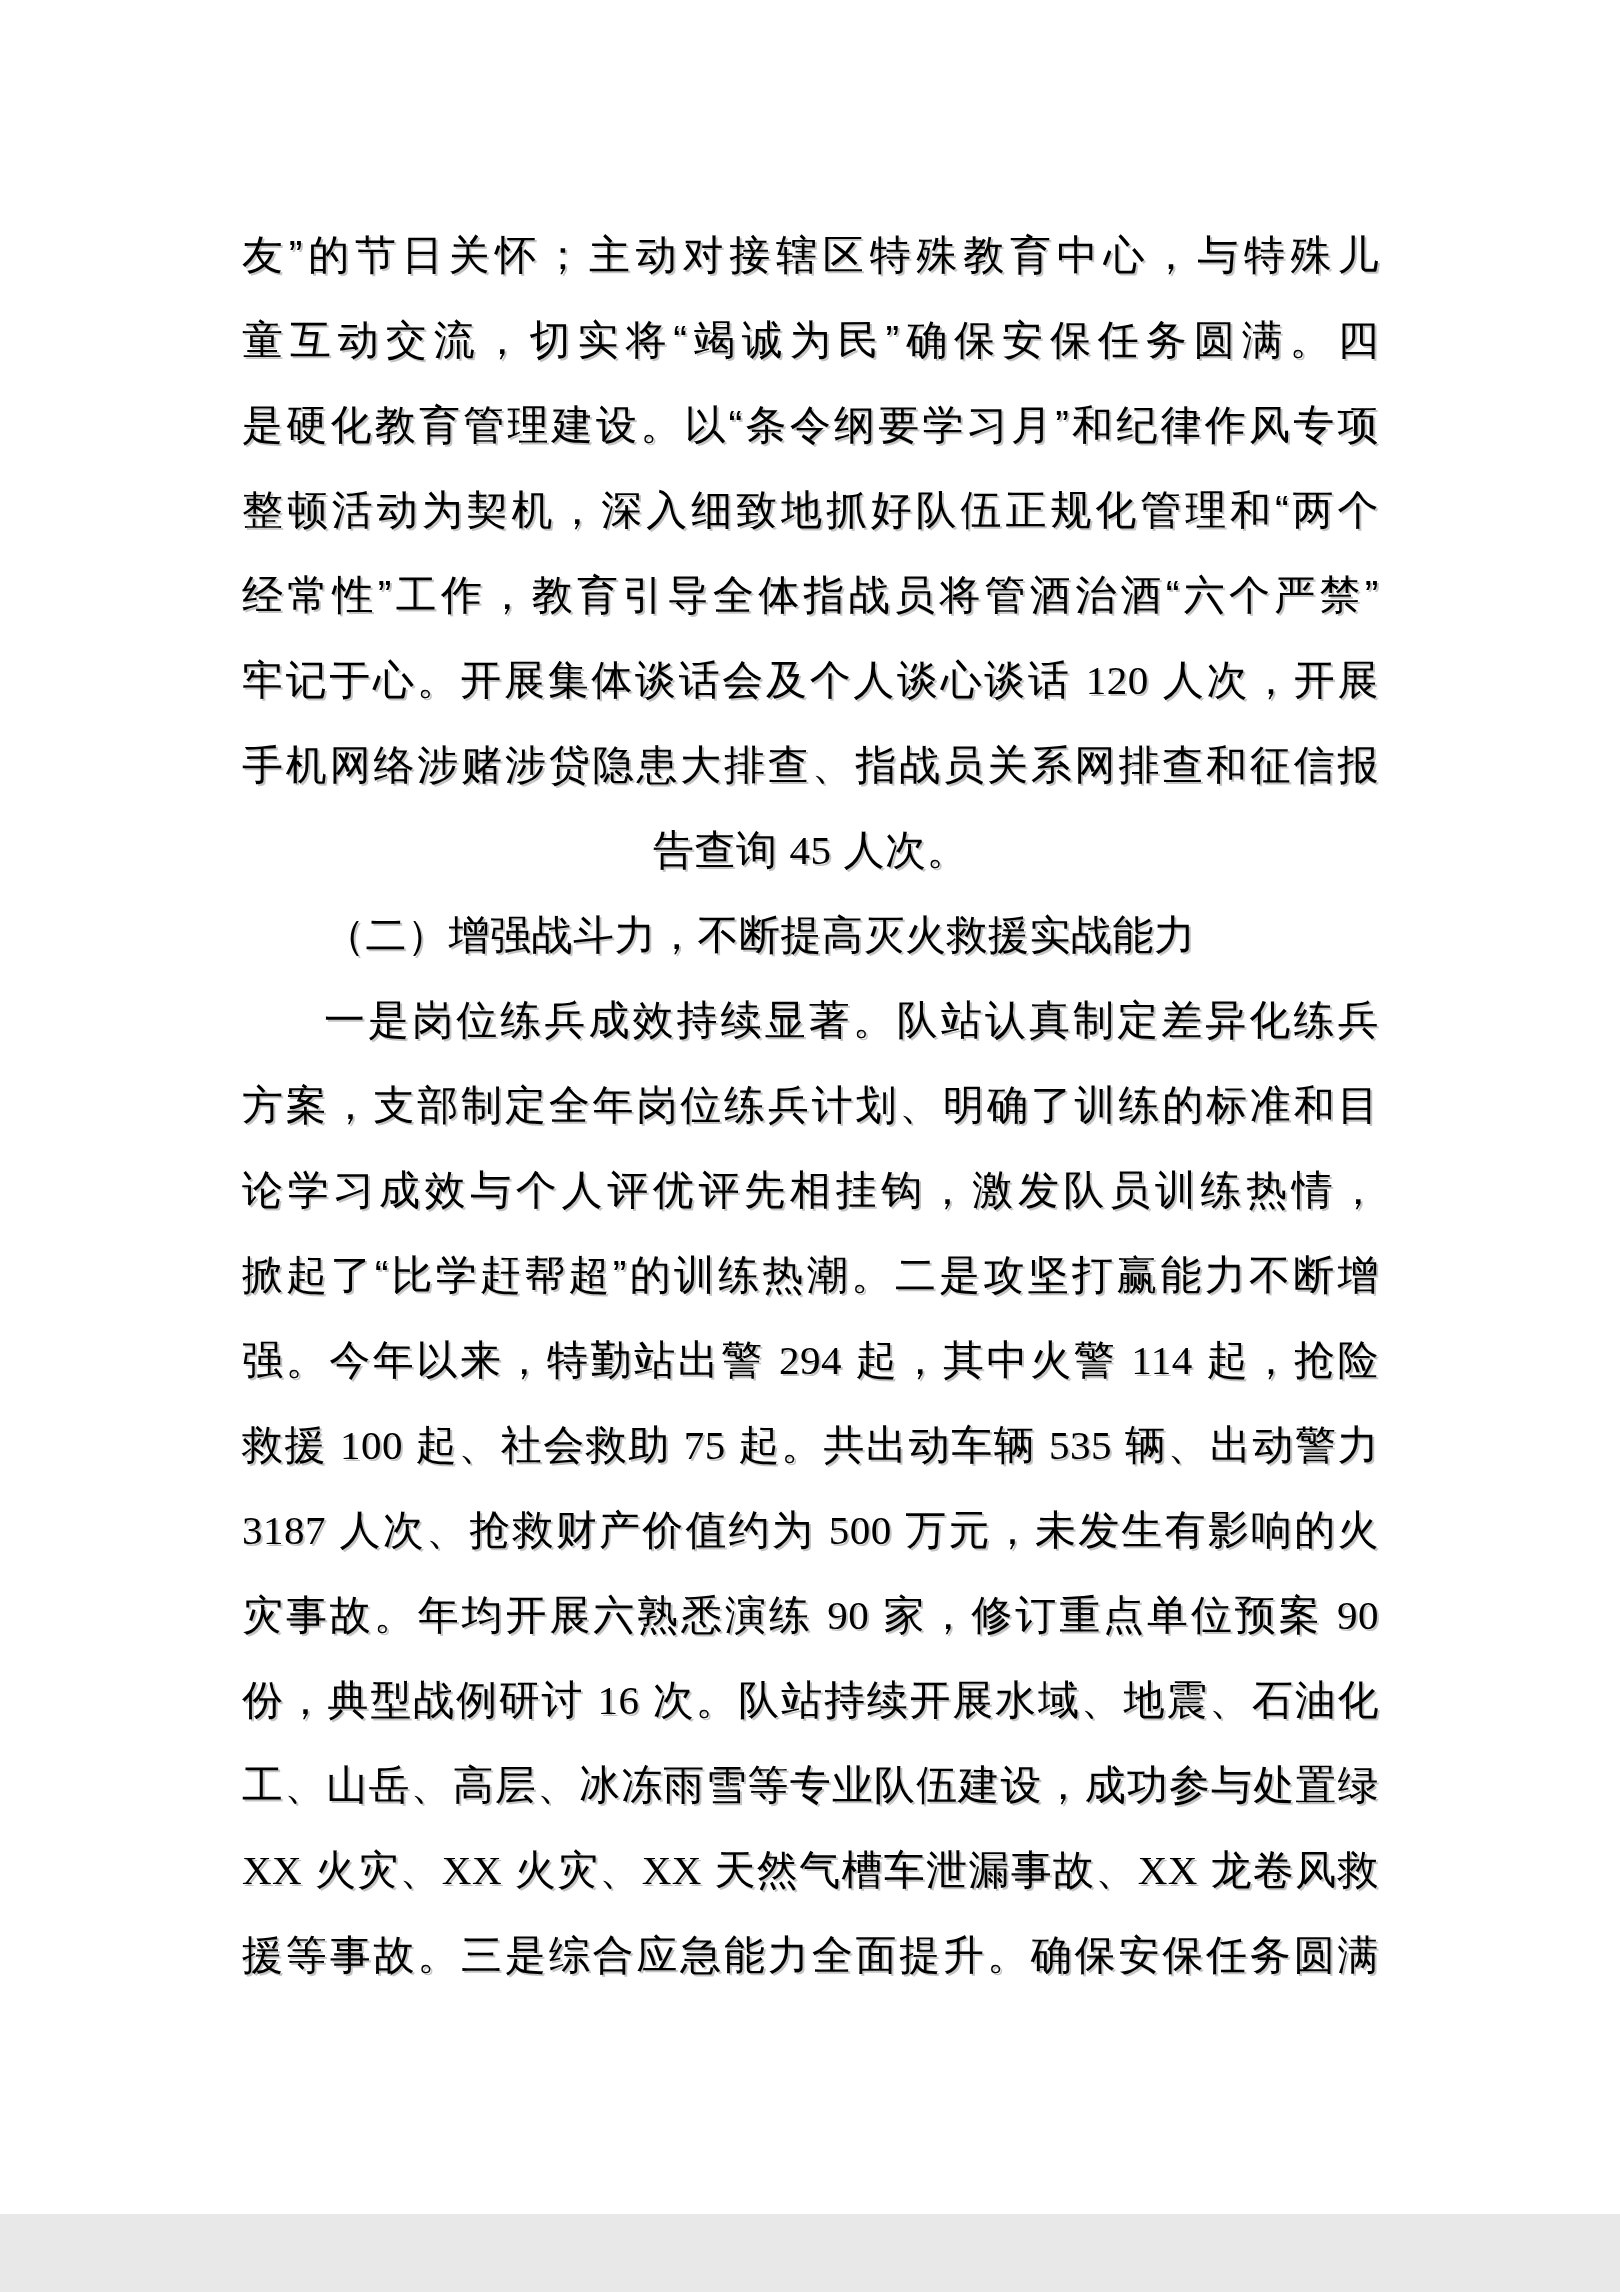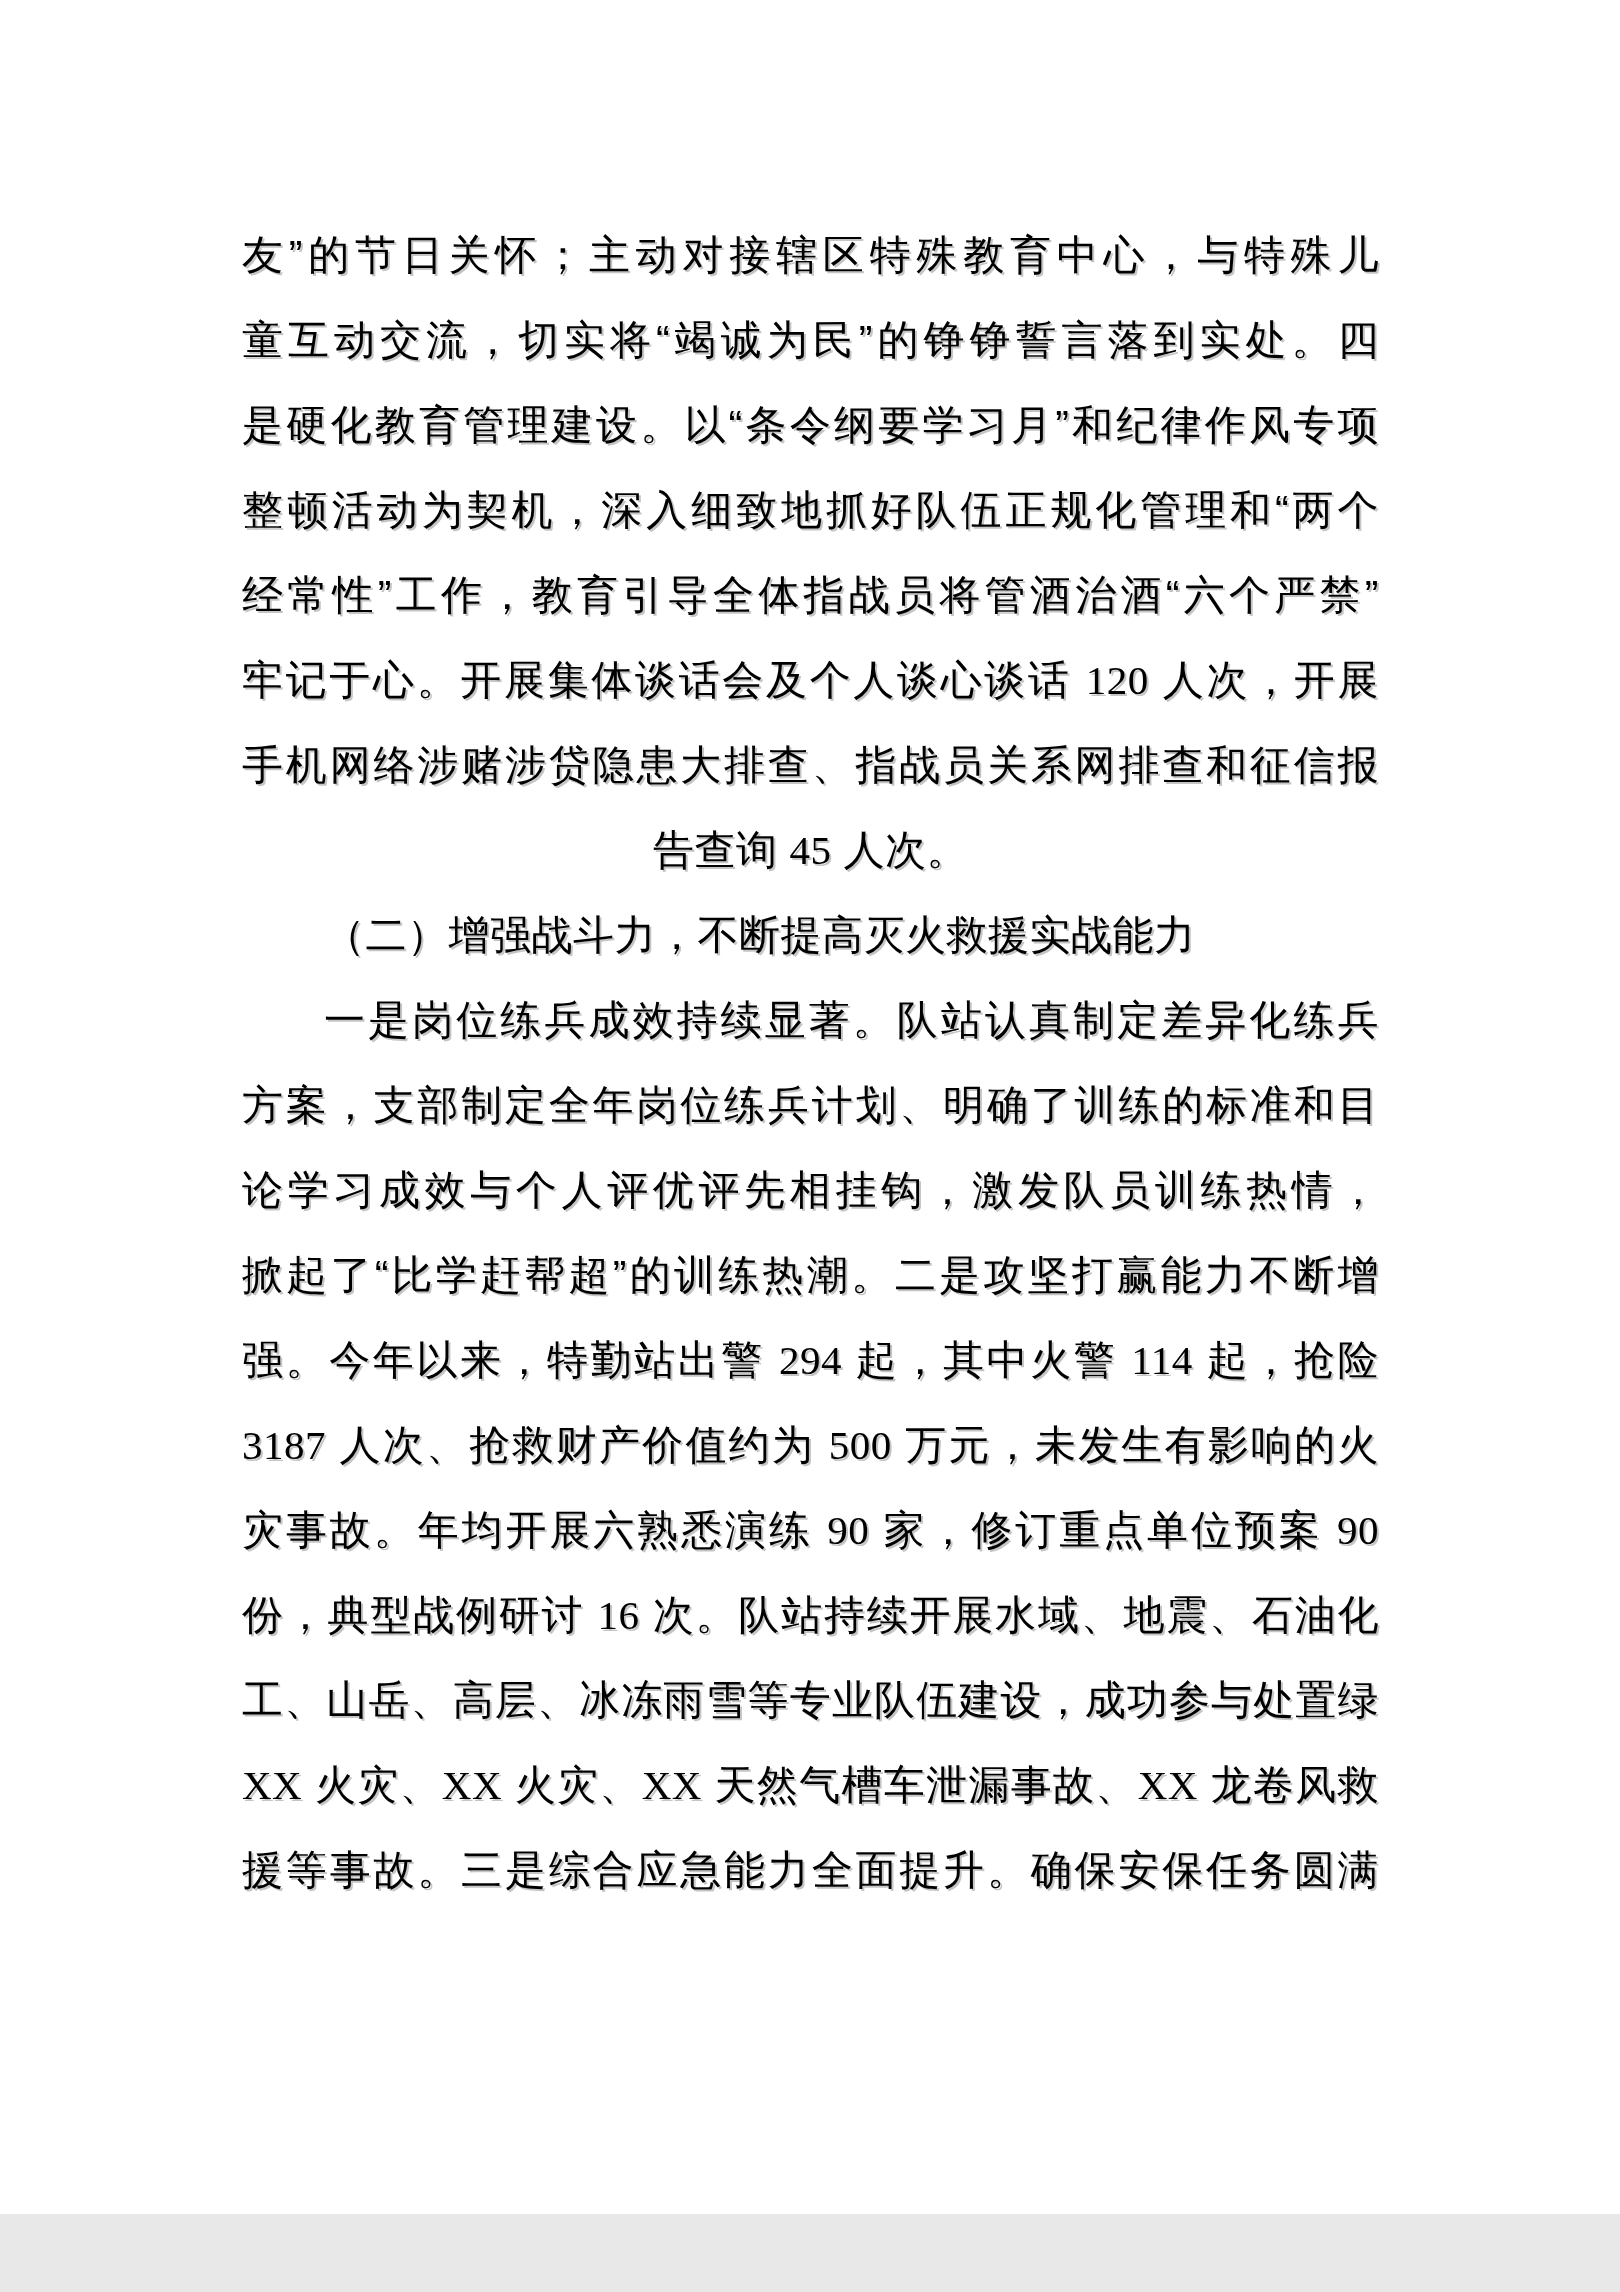--- a/index.html
+++ b/index.html
@@ -45,33 +45,34 @@
   .latin {
     font-family: "Liberation Serif", serif;
   }
 </style>
 </head>
 <body>
 
 <div class="page">
   <div class="text-block" id="text-block">
       <div class="line justify">友”的节日关怀；主动对接辖区特殊教育中心，与特殊儿</div>
-      <div class="line justify">童互动交流，切实将“竭诚为民”的铮铮誓言落到实处。四</div>
+      <div class="line justify">童互动交流，切实将“竭诚为民”确保安保任务圆满。四</div>
       <div class="line justify">是硬化教育管理建设。以“条令纲要学习月”和纪律作风专项</div>
       <div class="line justify">整顿活动为契机，深入细致地抓好队伍正规化管理和“两个</div>
       <div class="line justify">经常性”工作，教育引导全体指战员将管酒治酒“六个严禁”</div>
       <div class="line justify">牢记于心。开展集体谈话会及个人谈心谈话 <span class="latin">120</span> 人次，开展</div>
       <div class="line justify">手机网络涉赌涉贷隐患大排查、指战员关系网排查和征信报</div>
       <div class="line plain">告查询 <span class="latin">45</span> 人次。</div>
       <div class="line indent">（二）增强战斗力，不断提高灭火救援实战能力</div>
       <div class="line indent-justify">一是岗位练兵成效持续显著。队站认真制定差异化练兵</div>
       <div class="line justify">方案，支部制定全年岗位练兵计划、明确了训练的标准和目</div>
       <div class="line justify">论学习成效与个人评优评先相挂钩，激发队员训练热情，</div>
       <div class="line justify">掀起了“比学赶帮超”的训练热潮。二是攻坚打赢能力不断增</div>
       <div class="line justify">强。今年以来，特勤站出警 <span class="latin">294</span> 起，其中火警 <span class="latin">114</span> 起，抢险</div>
+      <div class="line justify">救援 <span class="latin">100</span> 起、社会救助 <span class="latin">75</span> 起。共出动车辆 <span class="latin">535</span> 辆、出动警力</div>
       <div class="line justify"><span class="latin">3187</span> 人次、抢救财产价值约为 <span class="latin">500</span> 万元，未发生有影响的火</div>
       <div class="line justify">灾事故。年均开展六熟悉演练 <span class="latin">90</span> 家，修订重点单位预案 <span class="latin">90</span></div>
       <div class="line justify">份，典型战例研讨 <span class="latin">16</span> 次。队站持续开展水域、地震、石油化</div>
       <div class="line justify">工、山岳、高层、冰冻雨雪等专业队伍建设，成功参与处置绿</div>
       <div class="line justify"><span class="latin">XX</span> 火灾、<span class="latin">XX</span> 火灾、<span class="latin">XX</span> 天然气槽车泄漏事故、<span class="latin">XX</span> 龙卷风救</div>
       <div class="line justify">援等事故。三是综合应急能力全面提升。确保安保任务圆满</div>
     </div>
 </div>
 
 

